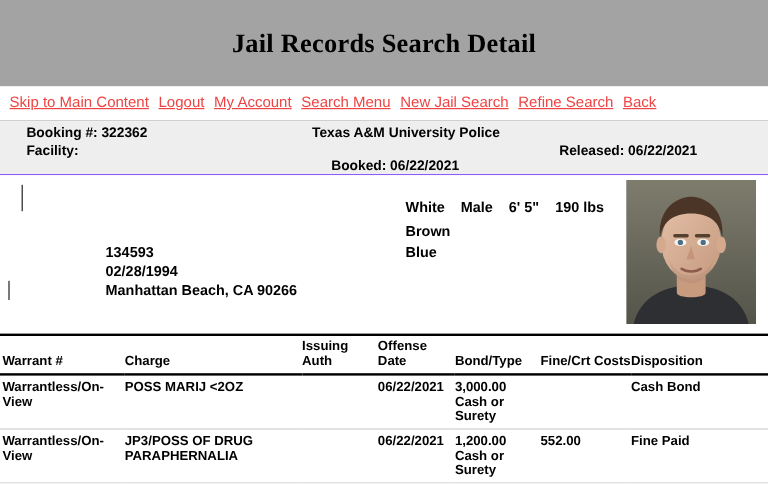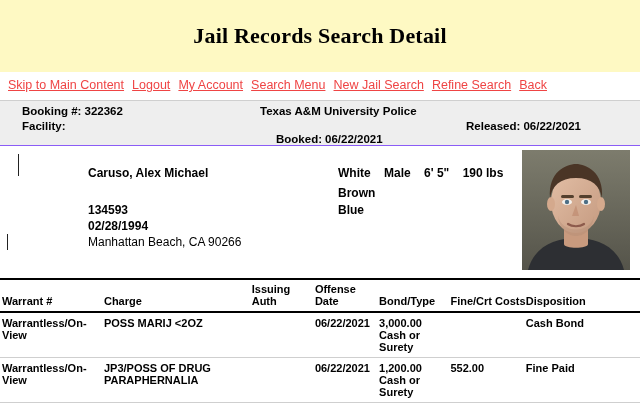--- a/index.html
+++ b/index.html
@@ -15,21 +15,21 @@
     color: #000000;
     overflow: hidden;
   }
   .page {
     position: relative;
     width: 640px;
     height: 403px;
   }
   
   .banner {
-    background: #fef9c3;
+    background: #a3a3a3;
     height: 72px;
     display: flex;
     align-items: center;
     justify-content: center;
   }
   .banner-title {
     font-size: 22px;
     font-weight: bold;
     color: #000000;
     letter-spacing: 0.2px;
@@ -129,21 +129,21 @@
     position: absolute;
     left: 88px;
     top: 73px;
     font-weight: bold;
     font-size: 12px;
   }
   .address {
     position: absolute;
     left: 88px;
     top: 89px;
-    font-weight: normal;
+    font-weight: bold;
     font-size: 12px;
   }
   .desc1 {
     position: absolute;
     left: 338px;
     top: 20px;
     font-weight: bold;
     font-size: 12px;
   }
   .desc1 span { margin-right: 10px; }
@@ -241,21 +241,20 @@
     <div class="released-line">
       <span class="lbl">Released:</span>
       <span class="lbl">06/22/2021</span>
     </div>
   </div>
 
   <div class="detail">
     <div class="bar-left"></div>
     <div class="bar-left2"></div>
 
-    <div class="name">Caruso, Alex Michael</div>
     <div class="idnum">134593</div>
     <div class="dob">02/28/1994</div>
     <div class="address">Manhattan Beach, CA 90266</div>
 
     <div class="desc1">
       <span>White</span>
       <span>Male</span>
       <span>6' 5"</span>
       <span>190 lbs</span>
     </div>

